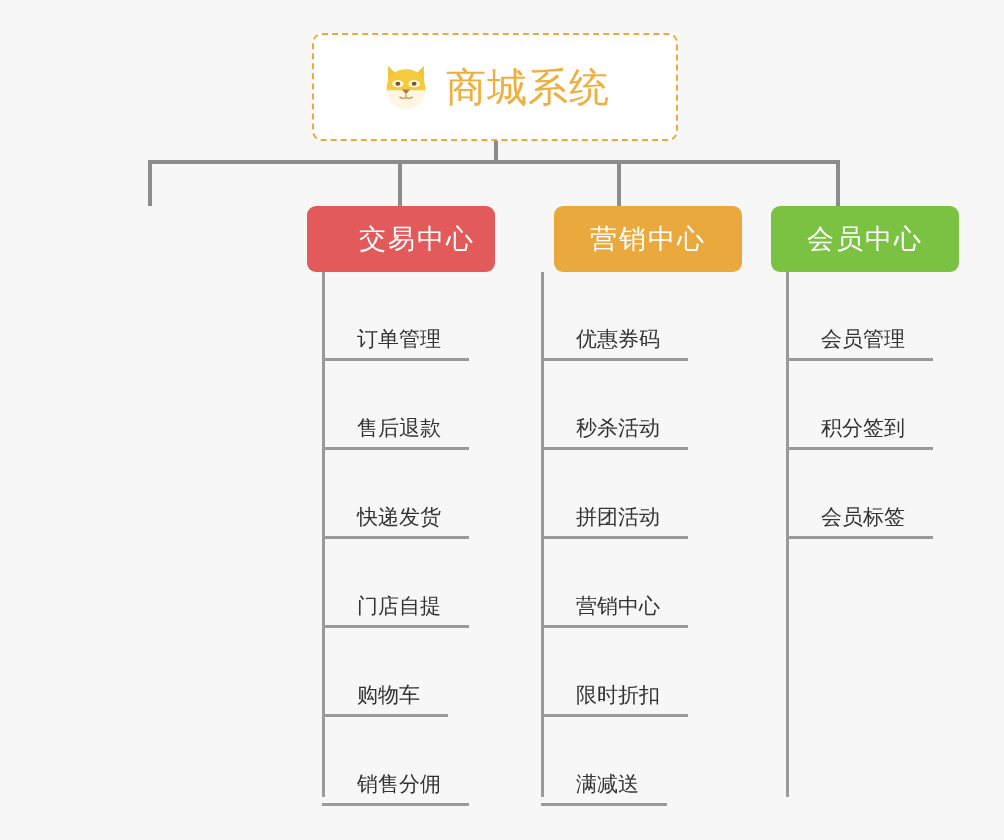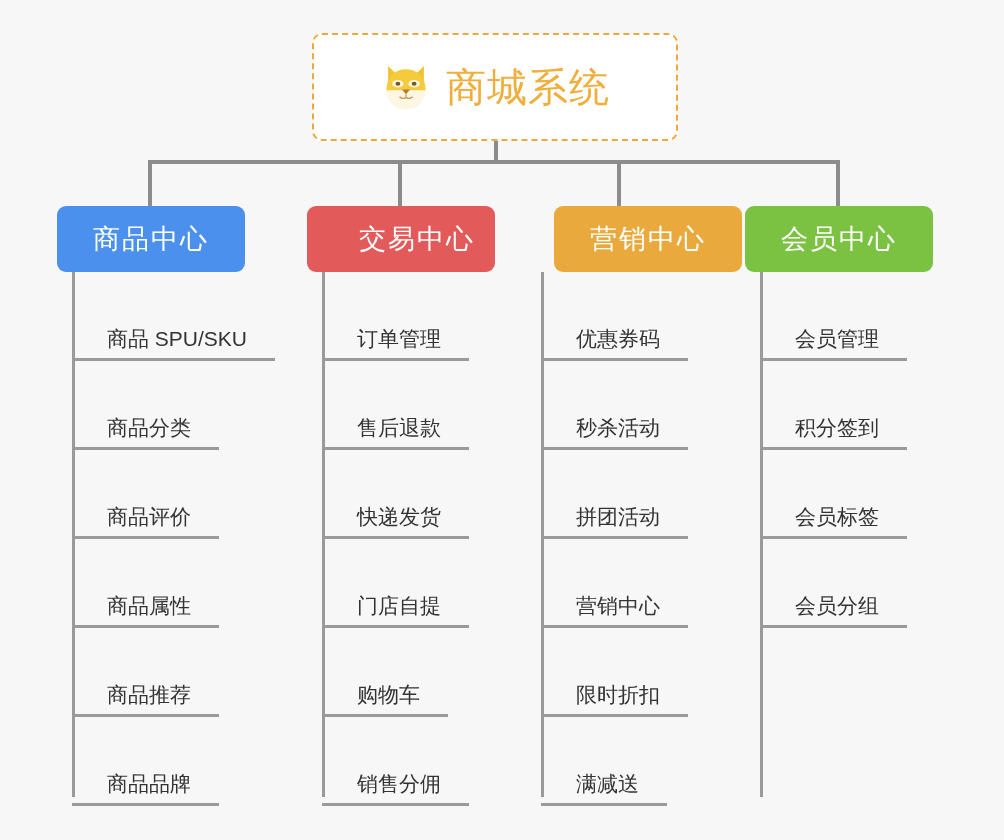--- a/index.html
+++ b/index.html
@@ -78,21 +78,21 @@
   .drop-4 { left: 836px; }
 
   
   .branch {
     position: absolute;
     top: 206px;
   }
   .branch-1 { left: 57px;  }
   .branch-2 { left: 307px; }
   .branch-3 { left: 526px; }
-  .branch-4 { left: 745px; text-align: right; }
+  .branch-4 { left: 771px; text-align: right; }
 
   .branch-header {
     position: relative;
     width: 188px;
     height: 66px;
     border-radius: 9px;
     display: flex;
     align-items: center;
     justify-content: center;
     box-sizing: border-box;
@@ -168,46 +168,20 @@
     <span class="root-title" style="color: rgb(240, 174, 60);">商城系统</span>
   </div>
 
   <div class="conn conn-stem"></div>
   <div class="conn conn-bus"></div>
   <div class="conn conn-drop drop-1"></div>
   <div class="conn conn-drop drop-2"></div>
   <div class="conn conn-drop drop-3"></div>
   <div class="conn conn-drop drop-4"></div>
 
-  <div class="branch branch-1">
-    <div class="branch-header" style="background: rgb(74, 144, 236);">
-      <span class="branch-title">商品中心</span>
-    </div>
-    <div class="branch-spine"></div>
-    <ul class="leaf-list">
-      <li class="leaf-item">
-          <span class="leaf-label">商品 SPU/SKU</span>
-        </li>
-      <li class="leaf-item">
-          <span class="leaf-label">商品分类</span>
-        </li>
-      <li class="leaf-item">
-          <span class="leaf-label">商品评价</span>
-        </li>
-      <li class="leaf-item">
-          <span class="leaf-label">商品属性</span>
-        </li>
-      <li class="leaf-item">
-          <span class="leaf-label">商品推荐</span>
-        </li>
-      <li class="leaf-item">
-          <span class="leaf-label">商品品牌</span>
-        </li>
-    </ul>
-  </div>
 
   <div class="branch branch-2">
     <div class="branch-header" style="background: rgb(227, 90, 90); padding-left: 32px;">
       <span class="branch-title">交易中心</span>
     </div>
     <div class="branch-spine"></div>
     <ul class="leaf-list">
       <li class="leaf-item">
           <span class="leaf-label">订单管理</span>
         </li>
@@ -264,19 +238,16 @@
     <ul class="leaf-list">
       <li class="leaf-item">
           <span class="leaf-label">会员管理</span>
         </li>
       <li class="leaf-item">
           <span class="leaf-label">积分签到</span>
         </li>
       <li class="leaf-item">
           <span class="leaf-label">会员标签</span>
         </li>
-      <li class="leaf-item">
-          <span class="leaf-label">会员分组</span>
-        </li>
     </ul>
   </div>
 
 </div>
 
 </body></html>

